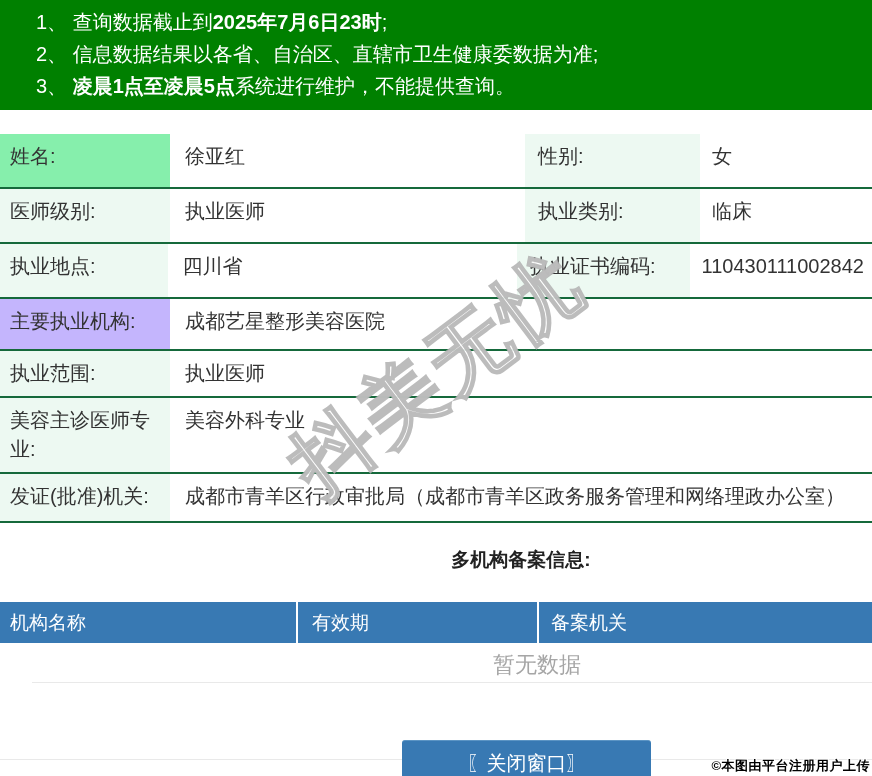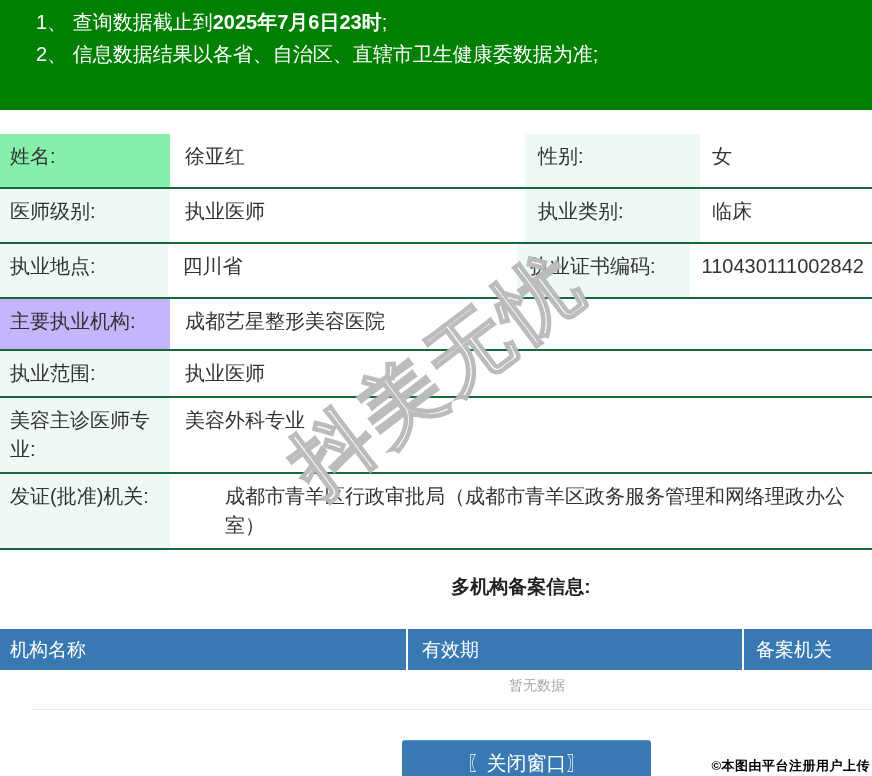--- a/index.html
+++ b/index.html
@@ -14,34 +14,34 @@
   
   .info-table { margin-top:24px; }
   .irow { display:flex; border-bottom:2px solid #15693b; font-size:20px; line-height:29px; }
   .irow .lbl  { width:170px; padding:8px 8px 8px 10px; }
   .irow .val  { width:355px; padding:8px 8px 8px 15px; }
   .irow .lbl2 { width:175px; padding:8px 8px 16px 13px; }
   .irow .val2 { flex:1; padding:8px 8px 8px 12px; }
   .irow .wide { flex:1; }
   .r1 { min-height:45px; } .r2 { min-height:50px; } .r3 { min-height:48px; }
   .r4 { min-height:52px; } .r5 { min-height:46px; } .r6 { min-height:76px; }
-  .r7 { min-height:49px;gap:40px; }
+  .r7 { min-height:49px; }
 
   
   .section-head { height:79px; padding:24px 0 0 170px; text-align:center;
                   font-size:19px; font-weight:bold; color:#222; }
 
   
   .ftable-head { display:flex; height:41px; color:#fff; font-size:19px; }
   .fth { padding:8px 8px 8px 10px; line-height:25px; }
-  .fth1 { width:408px; border-right:2px solid #fff; }
-  .fth2 { width:336px; border-right:2px solid #fff; padding-left:14px; }
+  .fth1 { width:298px; border-right:2px solid #fff; }
+  .fth2 { width:241px; border-right:2px solid #fff; padding-left:14px; }
   .fth3 { flex:1; padding-left:12px; }
   .ftable-empty { height:40px; padding:7px 0 0 170px; text-align:center;
-                  font-size:14px; color:#a6a6a6; border-bottom:1px solid #e9e9e9;margin-left:32px; }
+                  font-size:22px; color:#a6a6a6; border-bottom:1px solid #e9e9e9;margin-left:32px; }
   .ftable-spacer { height:77px; border-bottom:1px solid #e9e9e9; }
 
   
   .close-btn { position:absolute; left:402px; top:740px; width:249px; height:44px;
                color:#fff; font-size:20px; border:none; border-radius:3px;
                border-top:1px solid #5b94c4; cursor:pointer; line-height:38px;
                text-align:center; font-family:inherit; }
 
   
   .attribution { position:absolute; right:2px; top:757px; font-size:13px; font-weight:bold;
@@ -56,20 +56,21 @@
                color:rgba(255,255,255,0.92); -webkit-text-stroke:2px rgba(176,176,176,0.85); }
 </style>
 </head>
 <body>
 
 <div id="page">
 
   <div class="banner" style="background:#008000;">
     <div><span>1、 查询数据截止到</span><b>2025年7月6日23时</b><span>;</span></div>
     <div><span>2、 信息数据结果以各省、自治区、直辖市卫生健康委数据为准;</span><b></b><span></span></div>
+    <div><span>3、 </span><b>凌晨1点至凌晨5点</b><span>系统进行维护，不能提供查询。</span></div>
   </div>
 
   <div class="info-table">
     <div class="irow r1">
       <div class="lbl" style="background:#86efac;">姓名:</div>
       <div class="val">徐亚红</div>
       <div class="lbl2" style="background:#edf9f2;">性别:</div>
       <div class="val2">女</div>
     </div>
     <div class="irow r2">

